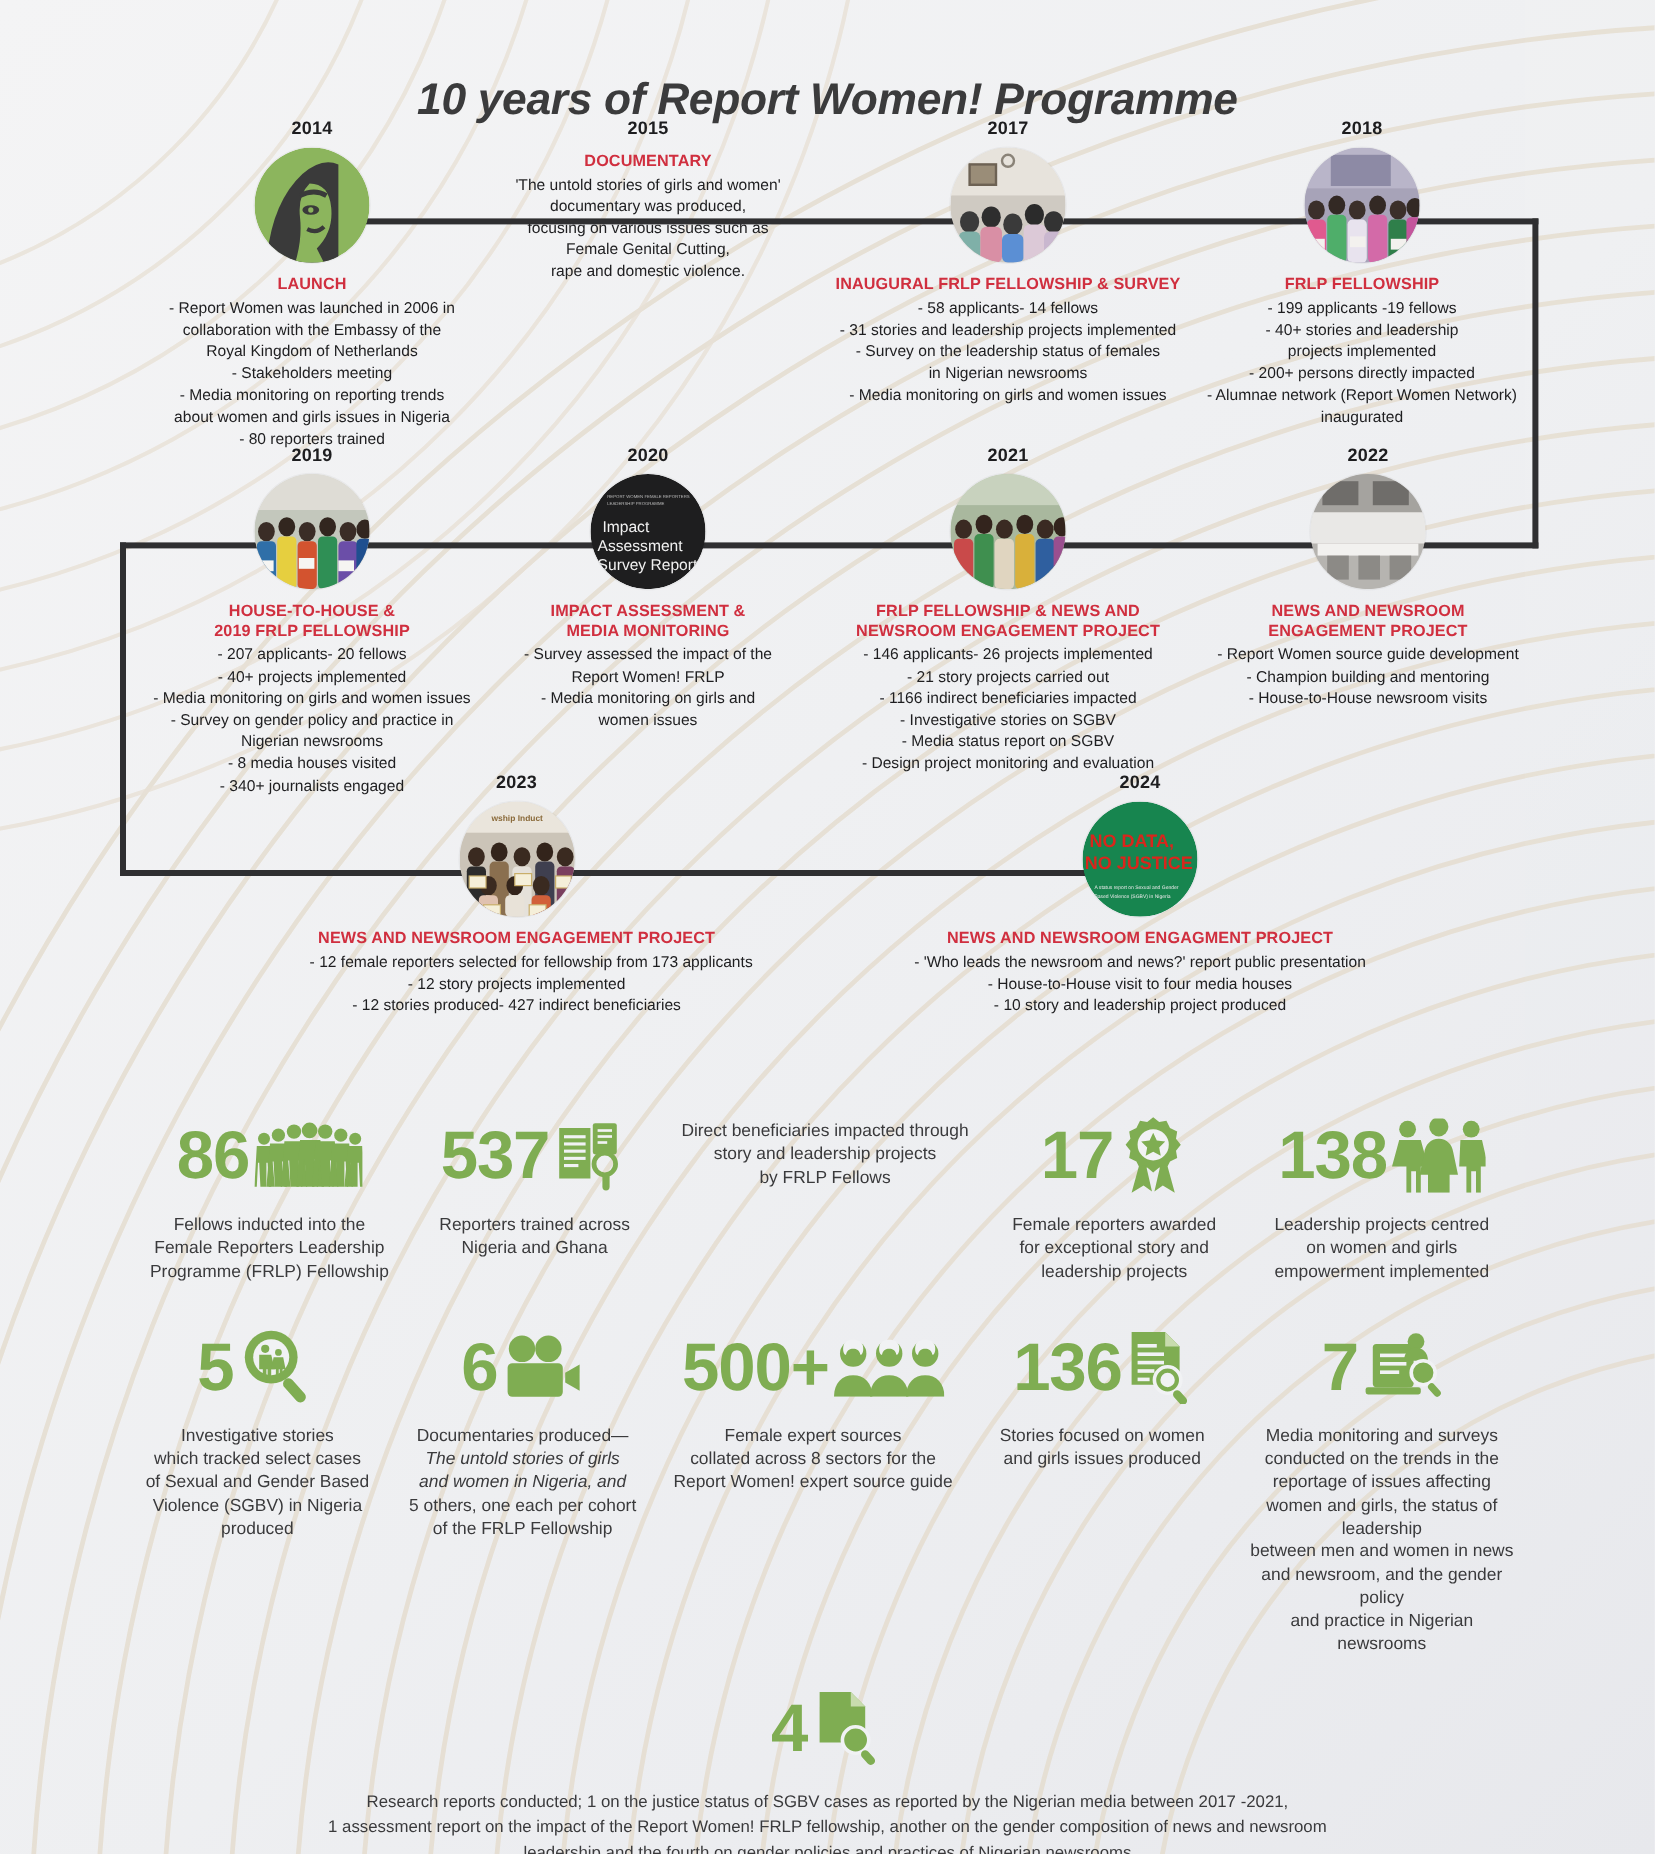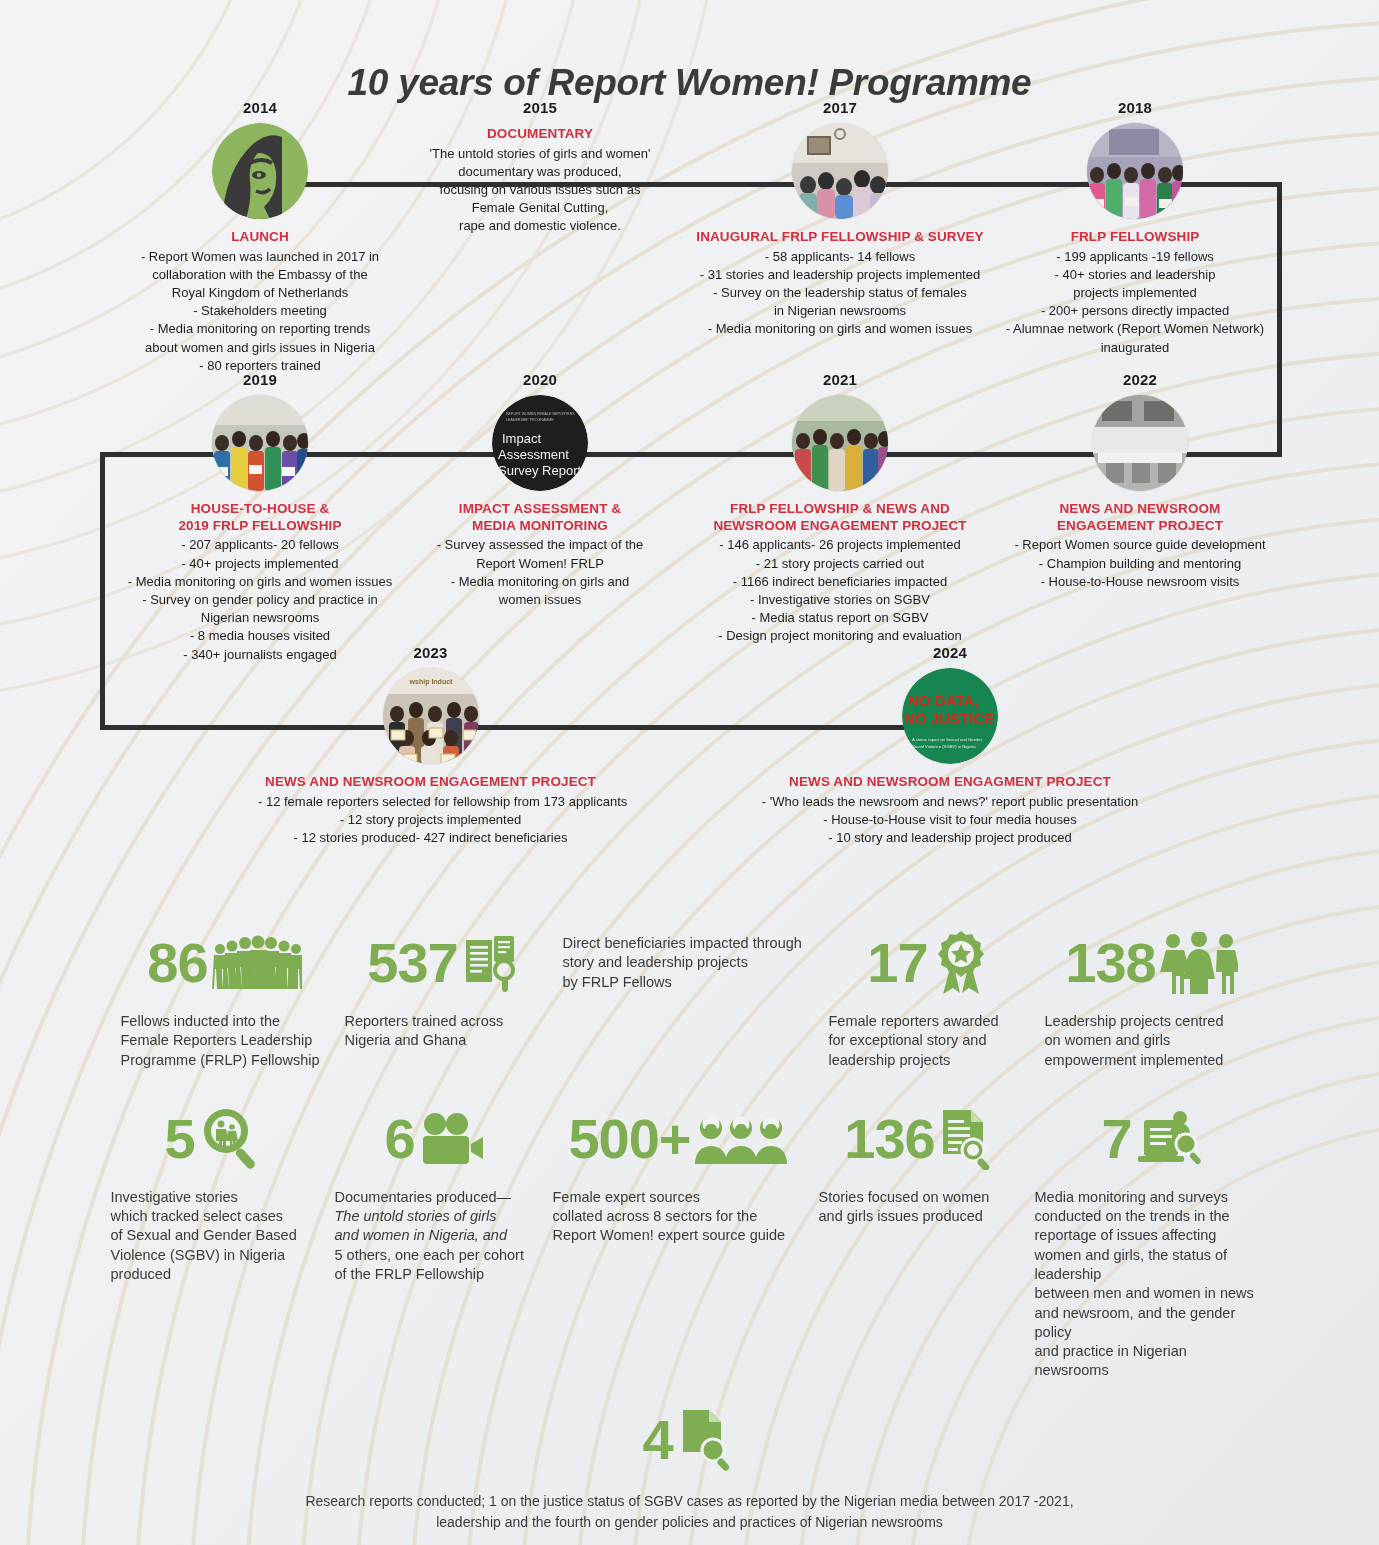--- a/index.html
+++ b/index.html
@@ -59,21 +59,21 @@
     margin-top: 2px;
   }
   .entry-lines div { white-space: nowrap; }
 
   .block { position: absolute; }
 
   
   #stats { position: relative; width: 1379px; padding: 0 60px; }
   .stat-row { display: flex; justify-content: center; align-items: flex-start; }
   .stat {
-    text-align: left;
+    text-align: center;
     padding: 0 8px;
   }
   .stat-top {
     display: flex; align-items: center; justify-content: center;
     gap: 4px; height: 78px;
   }
   .stat-num {
     font-size: 56px; font-weight: bold; color: #7fad52;
     line-height: .92; letter-spacing: -1px;
   }
@@ -163,21 +163,21 @@
             <path d="M10 96 Q14 46 40 22 Q56 8 70 14 L70 96 Z" fill="#3a3a3a"></path>
             <path d="M46 30 Q62 30 64 50 Q66 70 52 84 L58 96 L34 96 Q40 76 38 58 Q36 40 46 30 Z" fill="#8cb55d"></path>
             <ellipse cx="47" cy="52" rx="7" ry="4" fill="#3a3a3a"></ellipse>
             <circle cx="47" cy="52" r="2.2" fill="#8cb55d"></circle>
             <path d="M38 40 Q50 34 60 40" stroke="#3a3a3a" stroke-width="4" fill="none"></path>
             <path d="M44 68 Q52 72 58 66" stroke="#3a3a3a" stroke-width="3.5" fill="none"></path>
           </svg>
         </div>
         <div class="entry-title">LAUNCH</div>
         <div class="entry-lines">
-            <div>-  Report Women was launched in 2017 in</div>
+            <div>-  Report Women was launched in 2006 in</div>
             <div>collaboration with the Embassy of the</div>
             <div>Royal Kingdom of Netherlands</div>
             <div>-  Stakeholders meeting</div>
             <div>- Media monitoring on reporting trends</div>
             <div>about women and girls issues in Nigeria</div>
             <div>- 80 reporters trained</div>
           </div>
       </div>
 
       <div class="node block" style="left:390px; top:-5px; width:300px;">
@@ -736,19 +736,20 @@
                 <path d="M6 2h26l12 12v30H6z"></path>
                 <path d="M32 2l12 12H32z" fill="#c8dcae"></path>
                 <circle cx="36" cy="42" r="11" fill="#7fad52" stroke="#f1f2f4" stroke-width="3"></circle>
                 <rect x="43" y="50" width="7" height="14" rx="3.5" transform="rotate(-42 46 57)"></rect>
               </g>
             </svg>
           </div>
         </div>
         <div id="footnote">
             <div>Research reports conducted; 1 on the justice status of SGBV cases as reported by the Nigerian media between 2017 -2021,</div>
+            <div>1 assessment report on the impact of the Report Women!  FRLP fellowship, another on the gender composition of news and newsroom</div>
             <div>leadership and the fourth on gender policies and practices of Nigerian newsrooms</div>
           </div>
       </div>
 
     </div>
   </div>
 </div>
 
 </body></html>

